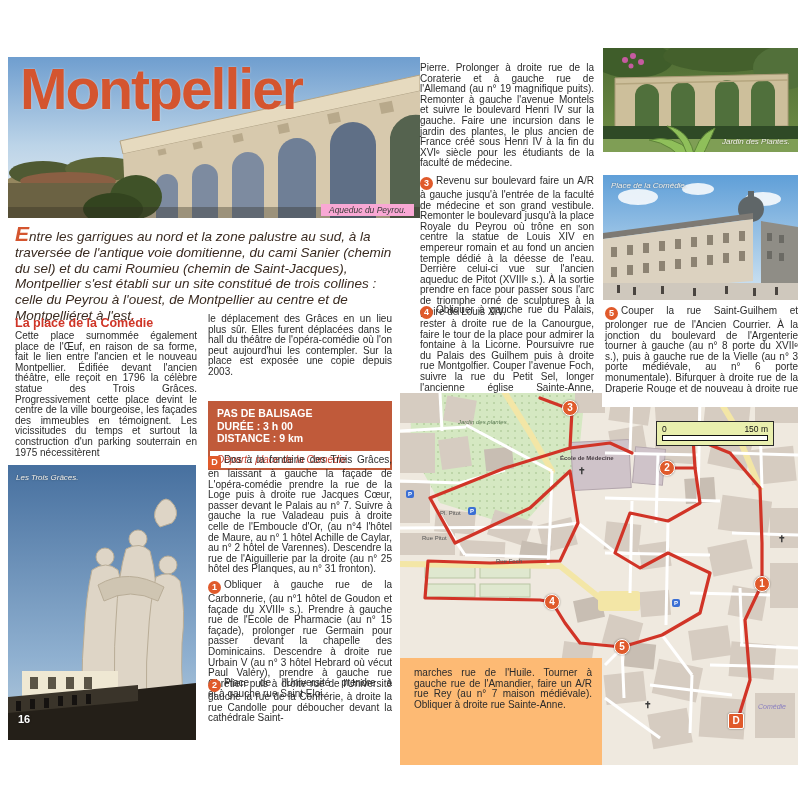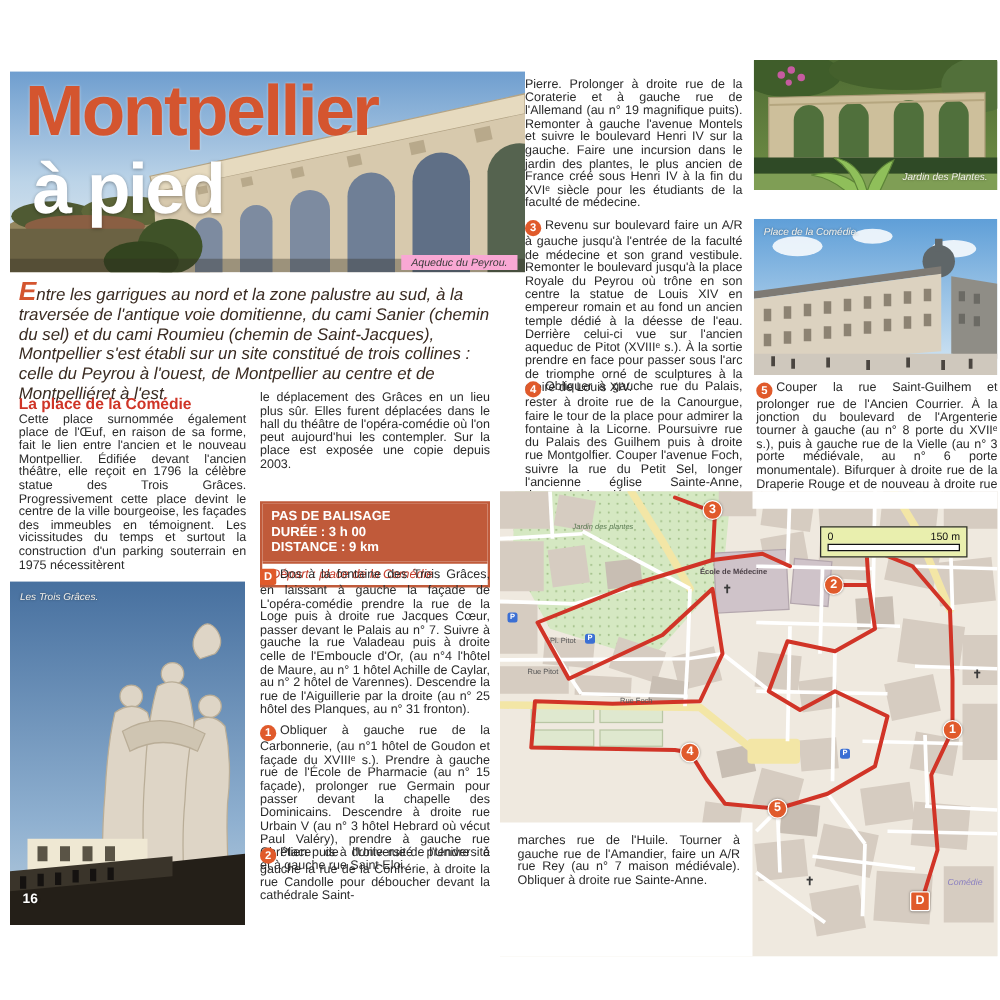--- a/index.html
+++ b/index.html
@@ -58,21 +58,21 @@
   .map-marker{position:absolute;width:16px;height:16px;border-radius:50%;background:#e05a2b;
       border:1.5px solid #fff;box-sizing:border-box;color:#fff;font-weight:bold;font-size:10px;
       line-height:13px;text-align:center;box-shadow:0 0 2px rgba(0,0,0,.4);}
   .map-marker.sq{border-radius:2px;}
   .map-label{position:absolute;font-size:6px;color:#555;white-space:nowrap;}
   #scalebar{position:absolute;left:256px;top:28px;width:118px;background:#e9efae;
       border:1.5px solid #2b2b2b;padding:2px 5px 4px 5px;box-sizing:border-box;}
   #scalebar .nums{display:flex;justify-content:space-between;font-size:8.5px;color:#111;}
   #scalebar .bar{height:4px;border:1px solid #111;background:#fff;margin-top:1px;}
   #map-topgap{position:absolute;left:202px;top:0;width:196px;height:14px;background:#fff;}
-  #map-cutout{position:absolute;left:0;top:265px;width:202px;height:107px;background:#ffffff;}
+  #map-cutout{position:absolute;left:0;top:265px;width:202px;height:107px;background:#fdba74;}
   #map-belowtxt{position:absolute;left:14px;top:10px;width:178px;}
   .p-icon{position:absolute;width:8px;height:8px;background:#3b6fd4;border-radius:2px;
       color:#fff;font-size:6px;line-height:8px;text-align:center;font-weight:bold;}
   .cross{position:absolute;color:#3a3a3a;font-size:9px;line-height:9px;font-weight:bold;}
 </style>
 </head>
 <body>
 
 <div class="abs photo" id="hero">
   <svg width="412" height="161" viewBox="0 0 412 161">
@@ -111,21 +111,20 @@
       <path d="M270,161 L270,100 A19,19 0 0 1 308,100 L308,161 Z" fill="#6f7f96"></path>
       <path d="M322,161 L322,88 A23,23 0 0 1 368,88 L368,161 Z" fill="#5f6f86"></path>
       <path d="M382,161 L382,80 A26,26 0 0 1 412,58 L412,161 Z" fill="#55634f"></path>
     </g>
 
     <ellipse cx="128" cy="140" rx="26" ry="22" fill="#3f5228"></ellipse>
     <ellipse cx="105" cy="152" rx="30" ry="16" fill="#33441f"></ellipse>
     <path d="M0,150 L412,150 L412,161 L0,161 Z" fill="#2e2a20" opacity="0.35"></path>
   </svg>
   <div class="hero-title" id="hero-t1">Montpellier</div>
-  <div class="hero-title" id="hero-t2">à pied</div>
   <div id="hero-cap">Aqueduc du Peyrou.</div>
 </div>
 
 <div class="abs" id="intro"><span class="dropcap">E</span><span>ntre les garrigues au nord et la zone palustre au sud, à la traversée de l'antique voie domitienne, du cami Sanier (chemin du sel) et du cami Roumieu (chemin de Saint-Jacques), Montpellier s'est établi sur un site constitué de trois collines : celle du Peyrou à l'ouest, de Montpellier au centre et de Montpelliéret à l'est.</span></div>
 
 <div class="abs colhead" id="col1-head">La place de la Comédie</div>
 <div class="abs body-txt" id="col1-body">Cette place surnommée également place de l'Œuf, en raison de sa forme, fait le lien entre l'ancien et le nouveau Montpellier. Édifiée devant l'ancien théâtre, elle reçoit en 1796 la célèbre statue des Trois Grâces. Progressivement cette place devint le centre de la ville bourgeoise, les façades des immeubles en témoignent. Les vicissitudes du temps et surtout la construction d'un parking souterrain en 1975 nécessitèrent</div>
 
 <div class="abs photo" id="ph-graces">
   <svg width="188" height="275" viewBox="0 0 188 275">

